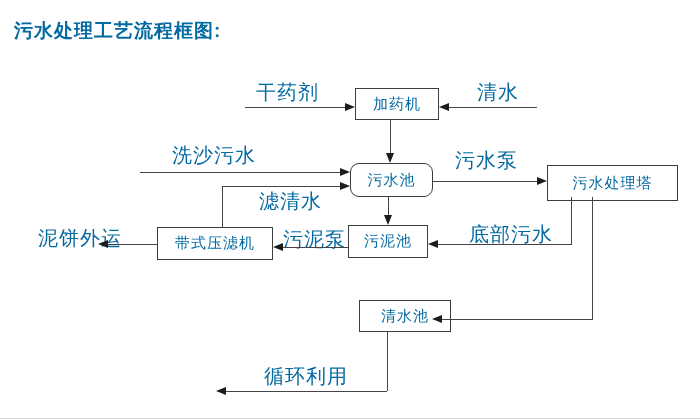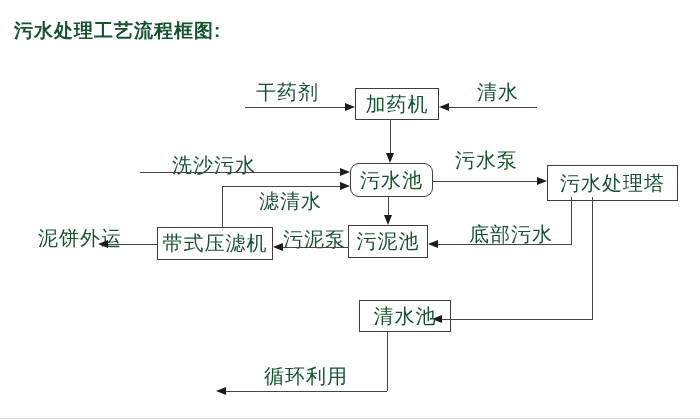--- a/index.html
+++ b/index.html
@@ -5,37 +5,37 @@
   html,body{margin:0;padding:0;}
   body{
     font-family:"Liberation Sans", sans-serif;
     background:#ffffff;
   }
   #canvas{
     position:relative;
     width:700px;height:420px;
     background:#ffffff;
     overflow:hidden;
-    color:#14532d;
+    color:#0369a1;
   }
   .title{
     position:absolute;
     font-size:19px;
     font-weight:bold;
     letter-spacing:1px;
     white-space:nowrap;
   }
   .node{
     position:absolute;
     border:1px solid #3d3d3d;
     background:#ffffff;
     display:flex;
     align-items:center;
     justify-content:center;
-    font-size:20px;
+    font-size:15px;
     letter-spacing:1px;
     white-space:nowrap;
     box-sizing:border-box;
   }
   .lbl{
     position:absolute;
     font-size:20px;
     letter-spacing:1px;
     white-space:nowrap;
   }
@@ -56,21 +56,21 @@
 
   <div class="node" style="left:355px;top:88px;width:84px;height:32px;">加药机</div>
   <div class="node" style="left:350px;top:163px;width:83px;height:34px;border-radius:9px;">污水池</div>
   <div class="node" style="left:547px;top:165px;width:131px;height:36px;">污水处理塔</div>
   <div class="node" style="left:348px;top:225px;width:80px;height:33px;">污泥池</div>
   <div class="node" style="left:157px;top:227px;width:116px;height:33px;">带式压滤机</div>
   <div class="node" style="left:340px;top:300px;width:92px;height:32px;margin-left:19px;">清水池</div>
 
   <div class="lbl" style="left:256px;top:79px;">干药剂</div>
   <div class="lbl" style="left:477px;top:79px;">清水</div>
-  <div class="lbl" style="left:172px;top:152px;">洗沙污水</div>
+  <div class="lbl" style="left:172px;top:142px;">洗沙污水</div>
   <div class="lbl" style="left:259px;top:188px;">滤清水</div>
   <div class="lbl" style="left:455px;top:147px;">污水泵</div>
   <div class="lbl" style="left:283px;top:226px;">污泥泵</div>
   <div class="lbl" style="left:469px;top:221px;">底部污水</div>
   <div class="lbl" style="left:14px;top:225px;margin-left:24px;">泥饼外运</div>
   <div class="lbl" style="left:264px;top:363px;">循环利用</div>
 
   <div class="hl" style="left:245px;top:107px;width:100px;"></div>
   <div class="ar" style="left:345px;top:103px;"></div>
 

